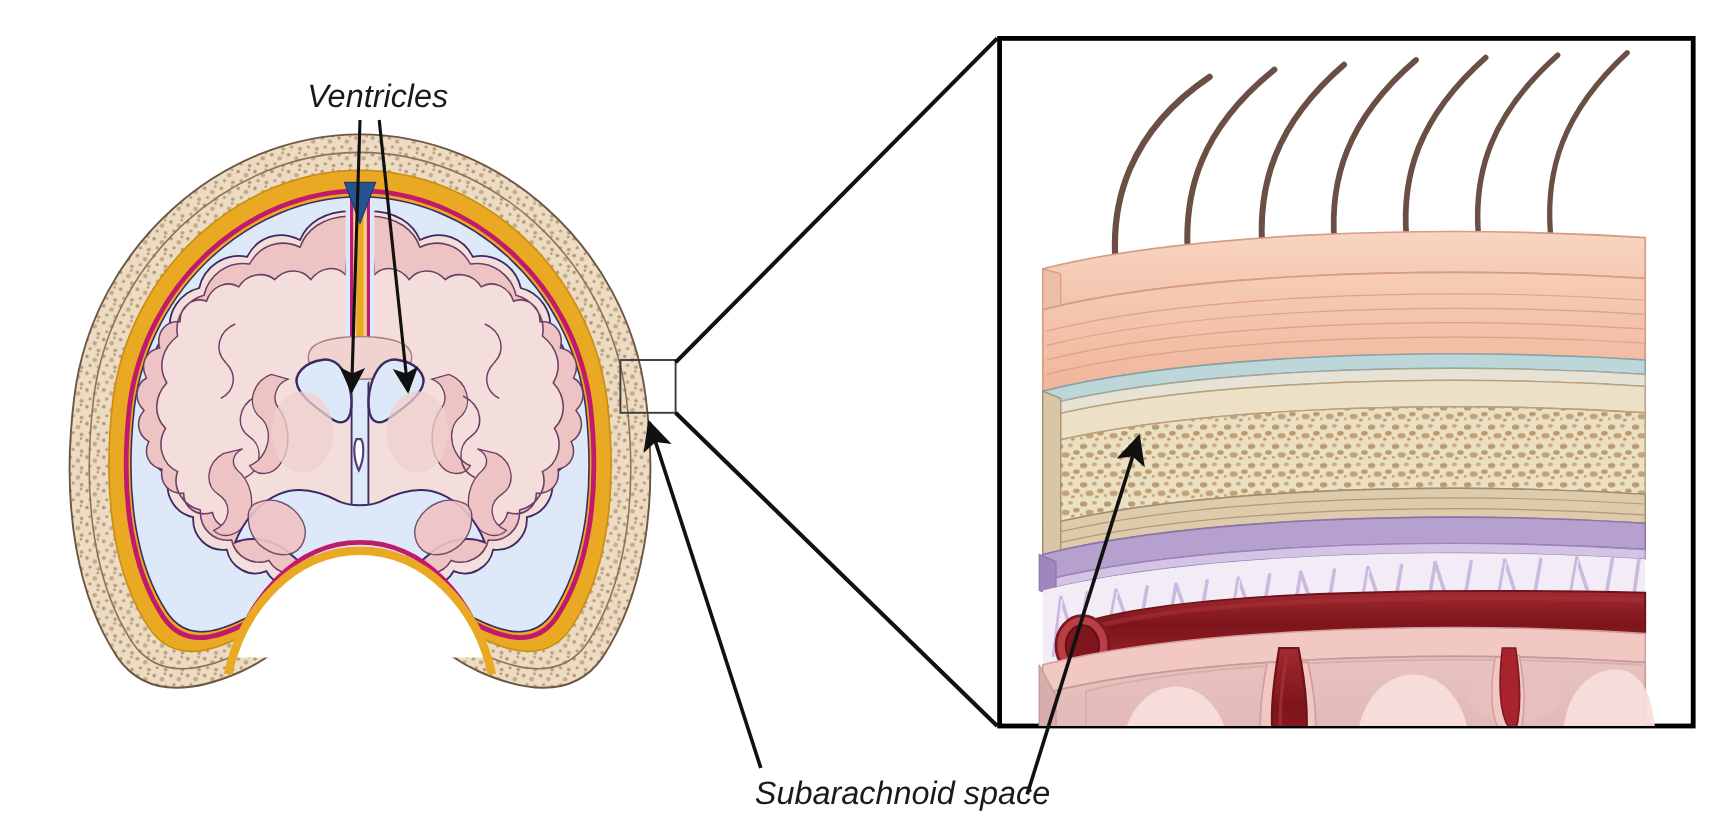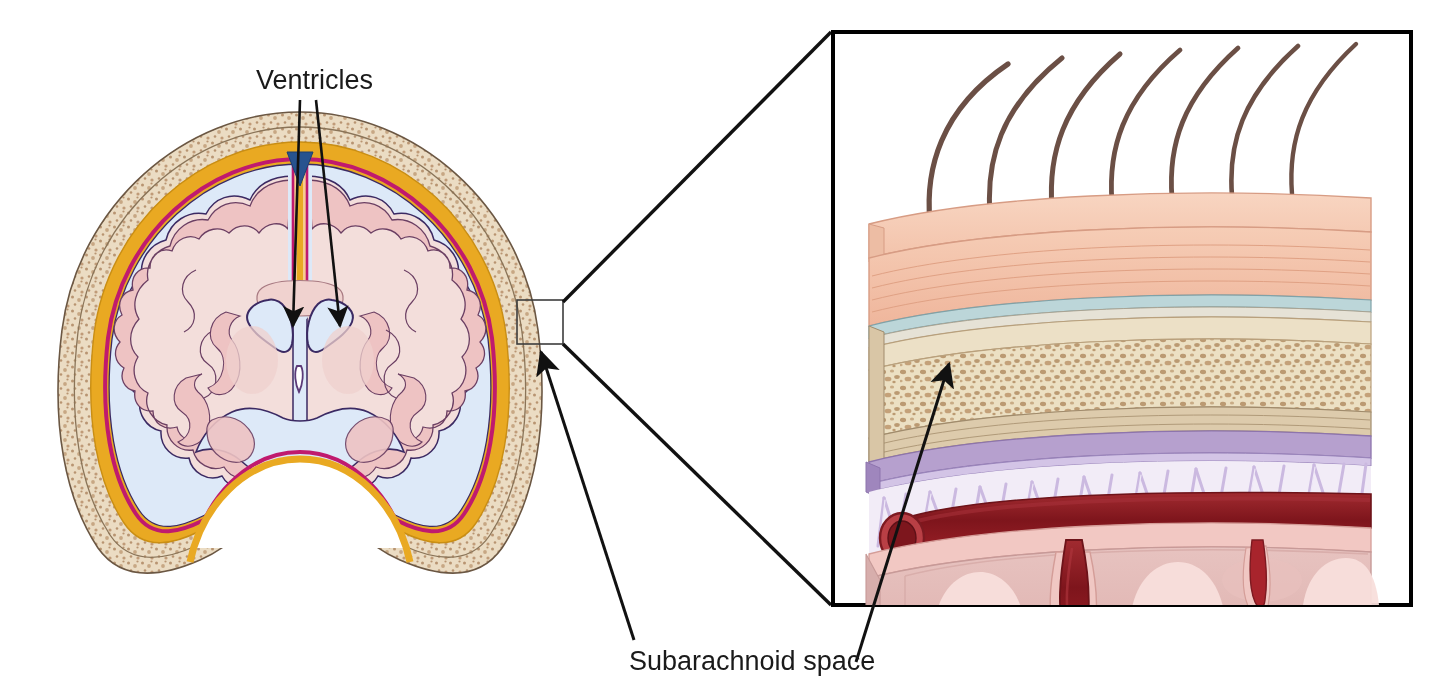--- a/index.html
+++ b/index.html
@@ -1,17 +1,17 @@
 <!DOCTYPE html>
 <html><head>
 <meta charset="utf-8">
 <style>
   html,body{margin:0;padding:0;background:#ffffff;}
   body{width:1430px;height:697px;overflow:hidden;font-family:"Liberation Sans",sans-serif;}
-  #stage{position:relative;width:1430px;height:697px;background:#fff;}
+  #stage{position:relative;width:1430px;height:697px;background:#fff;font-style:italic;}
   svg{display:block;}
   .lbl{font-family:"Liberation Sans",sans-serif;font-size:27px;fill:#1a1a1a;}
 </style>
 </head>
 <body>
 
 <div id="stage">
 <svg width="1430" height="697" viewBox="0 0 1430 697" xmlns="http://www.w3.org/2000/svg">
 
   <defs>

